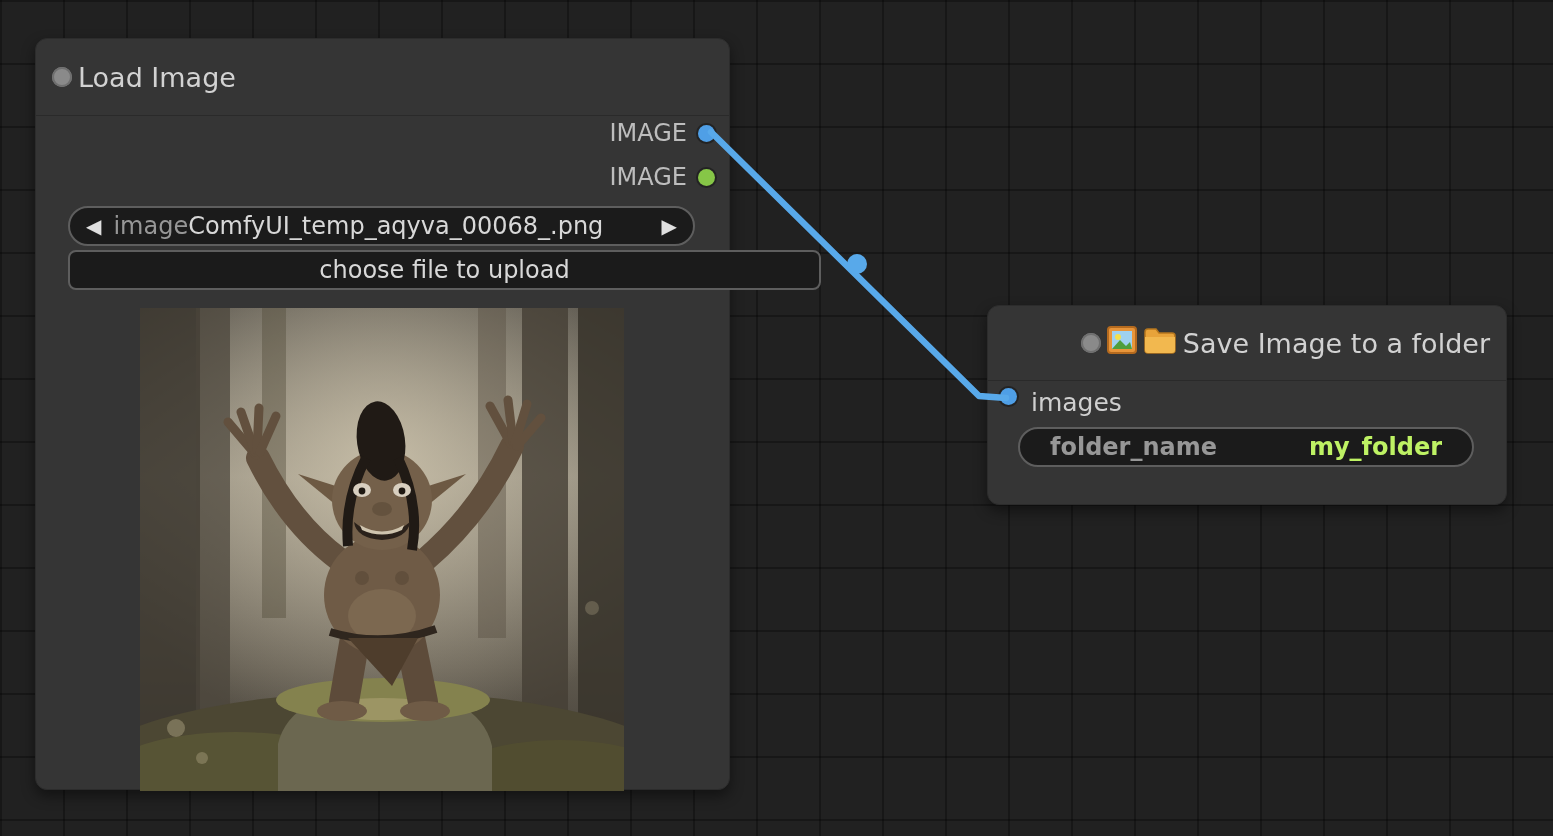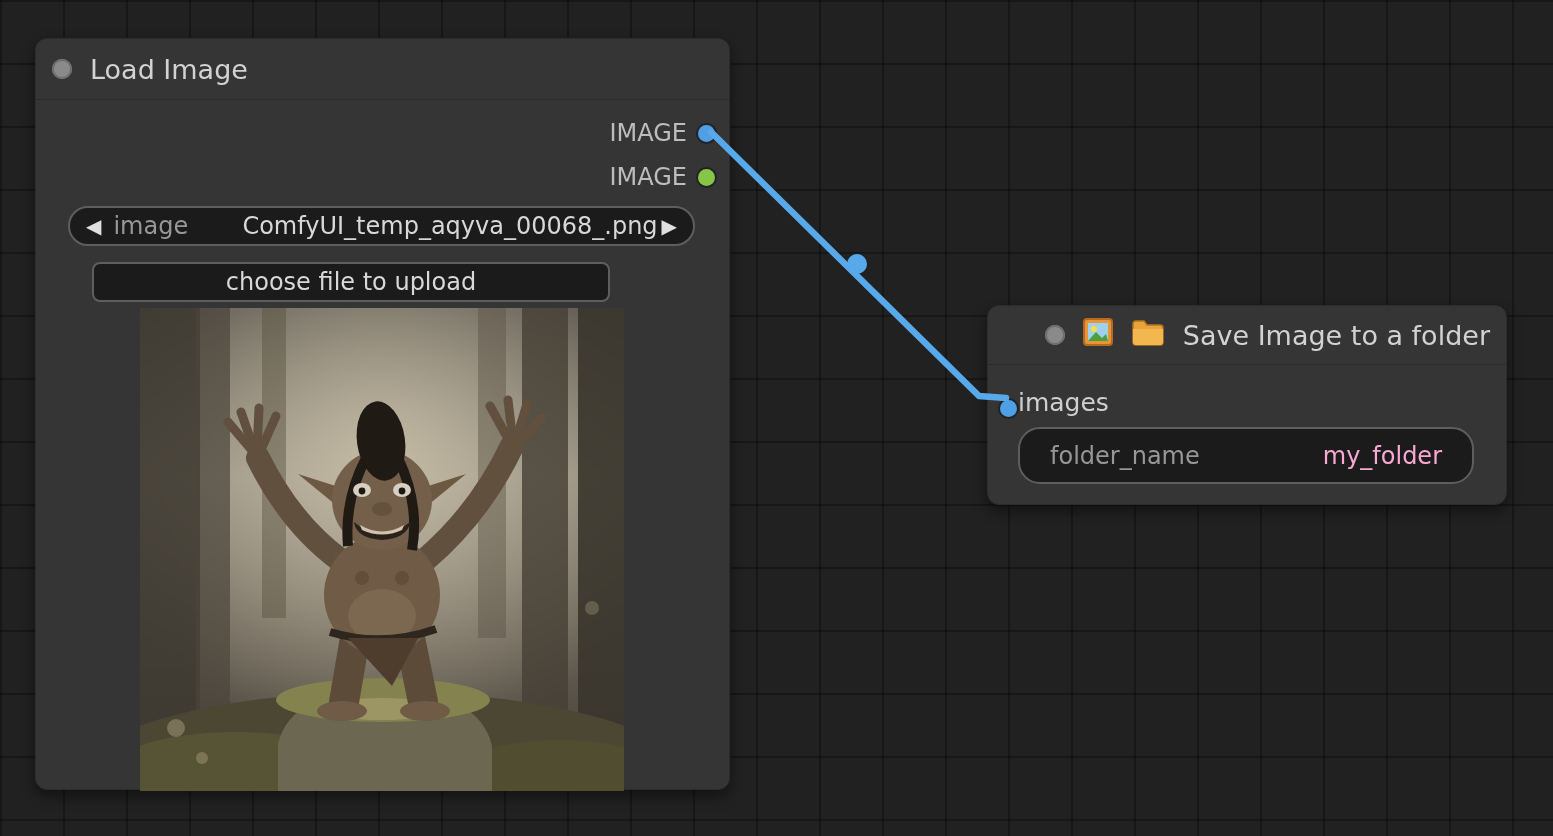--- a/index.html
+++ b/index.html
@@ -13,54 +13,54 @@
     font-family:"DejaVu Sans","Liberation Sans",sans-serif;
   }
   .node {
     position:absolute; background:#353535;
     border:1px solid #2c2c2c; border-radius:12px;
     box-shadow:0 6px 14px rgba(0,0,0,0.45);
     box-sizing:border-box;
   }
   .node-header {
     display:flex; align-items:center; height:60px;
-    padding:0 16px; color:#d2d2d2; font-size:27px;
-    border-bottom:1px solid #2a2a2a; gap:18px;
+    padding:8px 16px; color:#d2d2d2; font-size:27px;
+    border-bottom:1px solid #2a2a2a; gap:6px;
   }
   .collapse-dot {
     width:20px; height:20px; border-radius:50%;
     background:#8a8a8a; box-shadow:inset 0 0 0 2px #6f6f6f;
     flex:0 0 auto;
   }
   .slot-dot {
     width:17px; height:17px; border-radius:50%;
     box-shadow:0 0 0 2px rgba(20,20,20,0.55);
     flex:0 0 auto;
   }
   .out-row {
     position:absolute; right:14px; display:flex; align-items:center;
     gap:11px; color:#bdbdbd; font-size:24px;
   }
   .in-row {
-    position:absolute; left:12px; display:flex; align-items:flex-end;
-    gap:1px; color:#cfcfcf; font-size:25px;
+    position:absolute; left:12px; display:flex; align-items:flex-start;
+    gap:14px; color:#cfcfcf; font-size:25px;
   }
   .pill, .btn {
     position:absolute; box-sizing:border-box;
     background:#1b1b1b; border:2px solid #5e5e5e;
     display:flex; align-items:center;
     color:#d8d8d8; font-size:24px;
   }
   .pill { border-radius:22px; padding:0 16px; }
   .btn  { border-radius:8px; justify-content:center; cursor:pointer; }
   .combo-arrow { color:#e0e0e0; font-size:20px; padding:0 4px; cursor:pointer; }
   .combo-name { color:#979797; margin-left:8px; white-space:nowrap; }
-  .combo-value { flex:1; text-align:right; white-space:nowrap; overflow:hidden; }
+  .combo-value { flex:1; text-align:left; white-space:nowrap; overflow:hidden; }
   .widget-name { color:#979797; }
-  .widget-value { color:#f9a8d4; }
+  .widget-value { color:#bef264; }
   .preview {
     position:absolute; overflow:hidden; background:#4a463e;
   }
   .preview svg { display:block; }
   #links { position:absolute; left:0; top:0; pointer-events:none; }
   .title-icon { flex:0 0 auto; }
 </style>
 </head>
 <body>
 
@@ -81,21 +81,21 @@
       <span class="slot-dot" style="background:#86c647;"></span>
     </div>
 
     <div class="pill" style="left:32px; top:167px; width:627px; height:40px; padding:0 12px;">
       <span class="combo-arrow">◀</span>
       <span class="combo-name">image</span>
       <span class="combo-value">ComfyUI_temp_aqyva_00068_.png</span>
       <span class="combo-arrow">▶</span>
     </div>
 
-    <div class="btn" style="left:32px; top:223px; width:518px; height:40px;margin-left:24px;">choose file to upload</div>
+    <div class="btn" style="left:32px; top:211px; width:753px; height:40px;">choose file to upload</div>
 
     <div class="preview" style="left:104px; top:269px; width:484px; height:483px;">
       <svg width="484" height="483" viewBox="0 0 484 483">
         <defs>
           <linearGradient id="bgg" x1="0" y1="0" x2="0" y2="1">
             <stop offset="0" stop-color="#56524a"></stop>
             <stop offset="0.35" stop-color="#8e887a"></stop>
             <stop offset="0.75" stop-color="#5f594e"></stop>
             <stop offset="1" stop-color="#3e3a33"></stop>
           </linearGradient>
@@ -183,21 +183,21 @@
         </svg>
       </span>
       <span>Save Image to a folder</span>
     </div>
 
     <div class="in-row" style="top:82px;">
       <span class="slot-dot" style="background:#4f9fe6;"></span>
       <span>images</span>
     </div>
 
-    <div class="pill" style="left:30px; top:121px; width:456px; height:57px; padding:0 30px; justify-content:space-between;">
+    <div class="pill" style="left:30px; top:121px; width:456px; height:40px; padding:0 30px; justify-content:space-between;font-weight:bold;">
       <span class="widget-name">folder_name</span>
       <span class="widget-value">my_folder</span>
     </div>
   </div>
 
   <svg id="links" width="1553" height="836">
     <polyline points="711,132 979,396 1006,398" fill="none" stroke="#58a9ea" stroke-width="6.5" stroke-linecap="round" stroke-linejoin="round"></polyline>
     <circle cx="857" cy="264" r="10" fill="#58a9ea"></circle>
   </svg>
 

